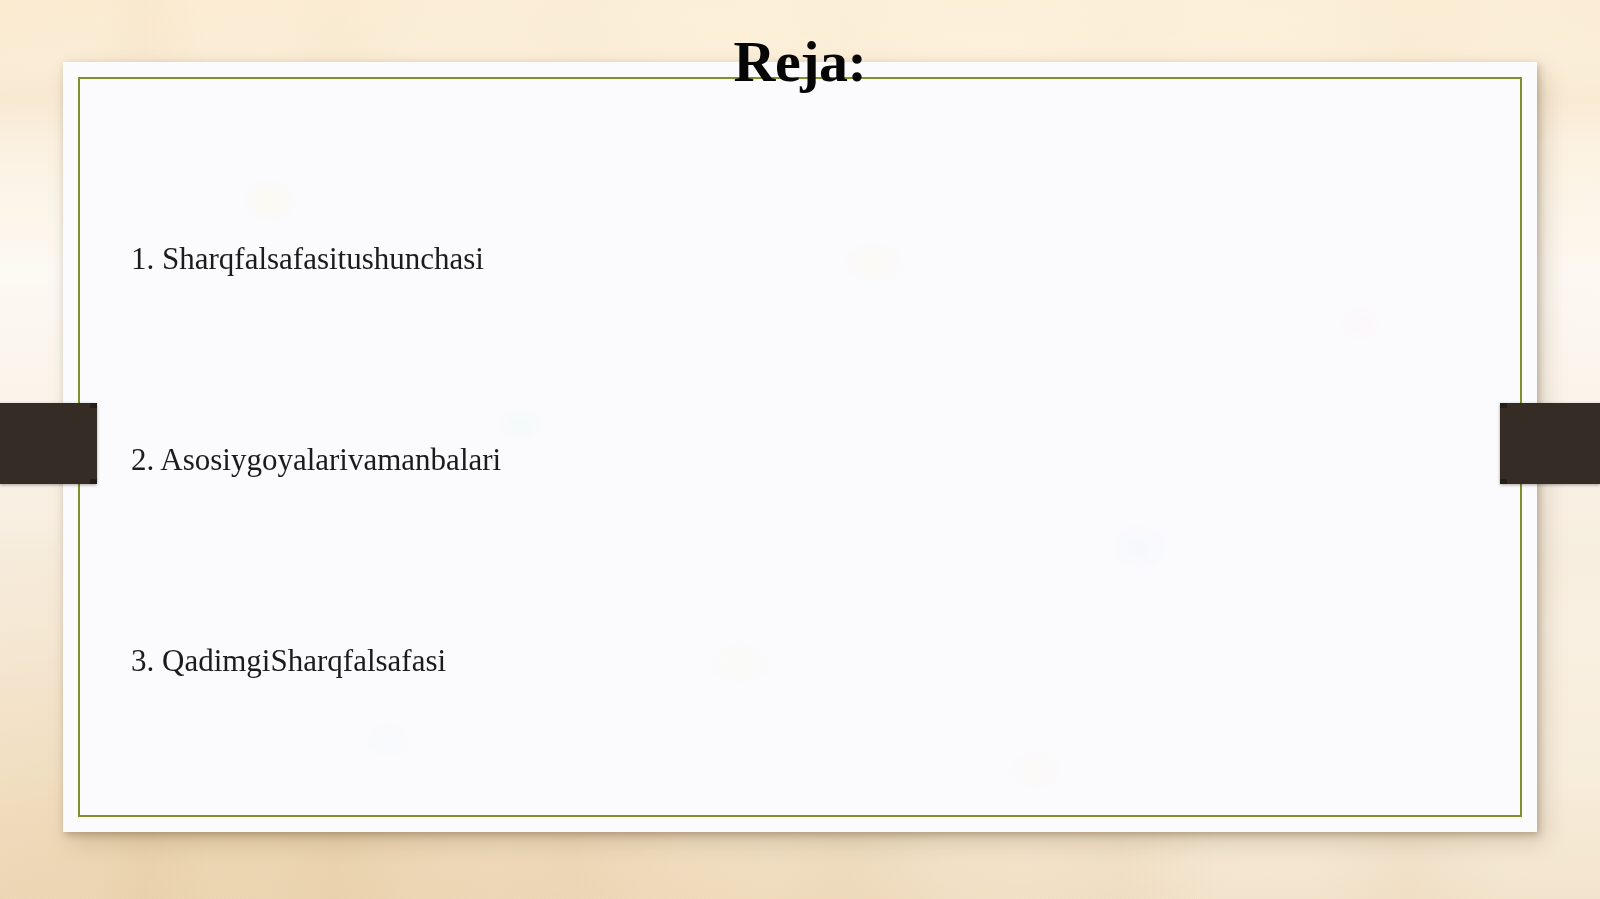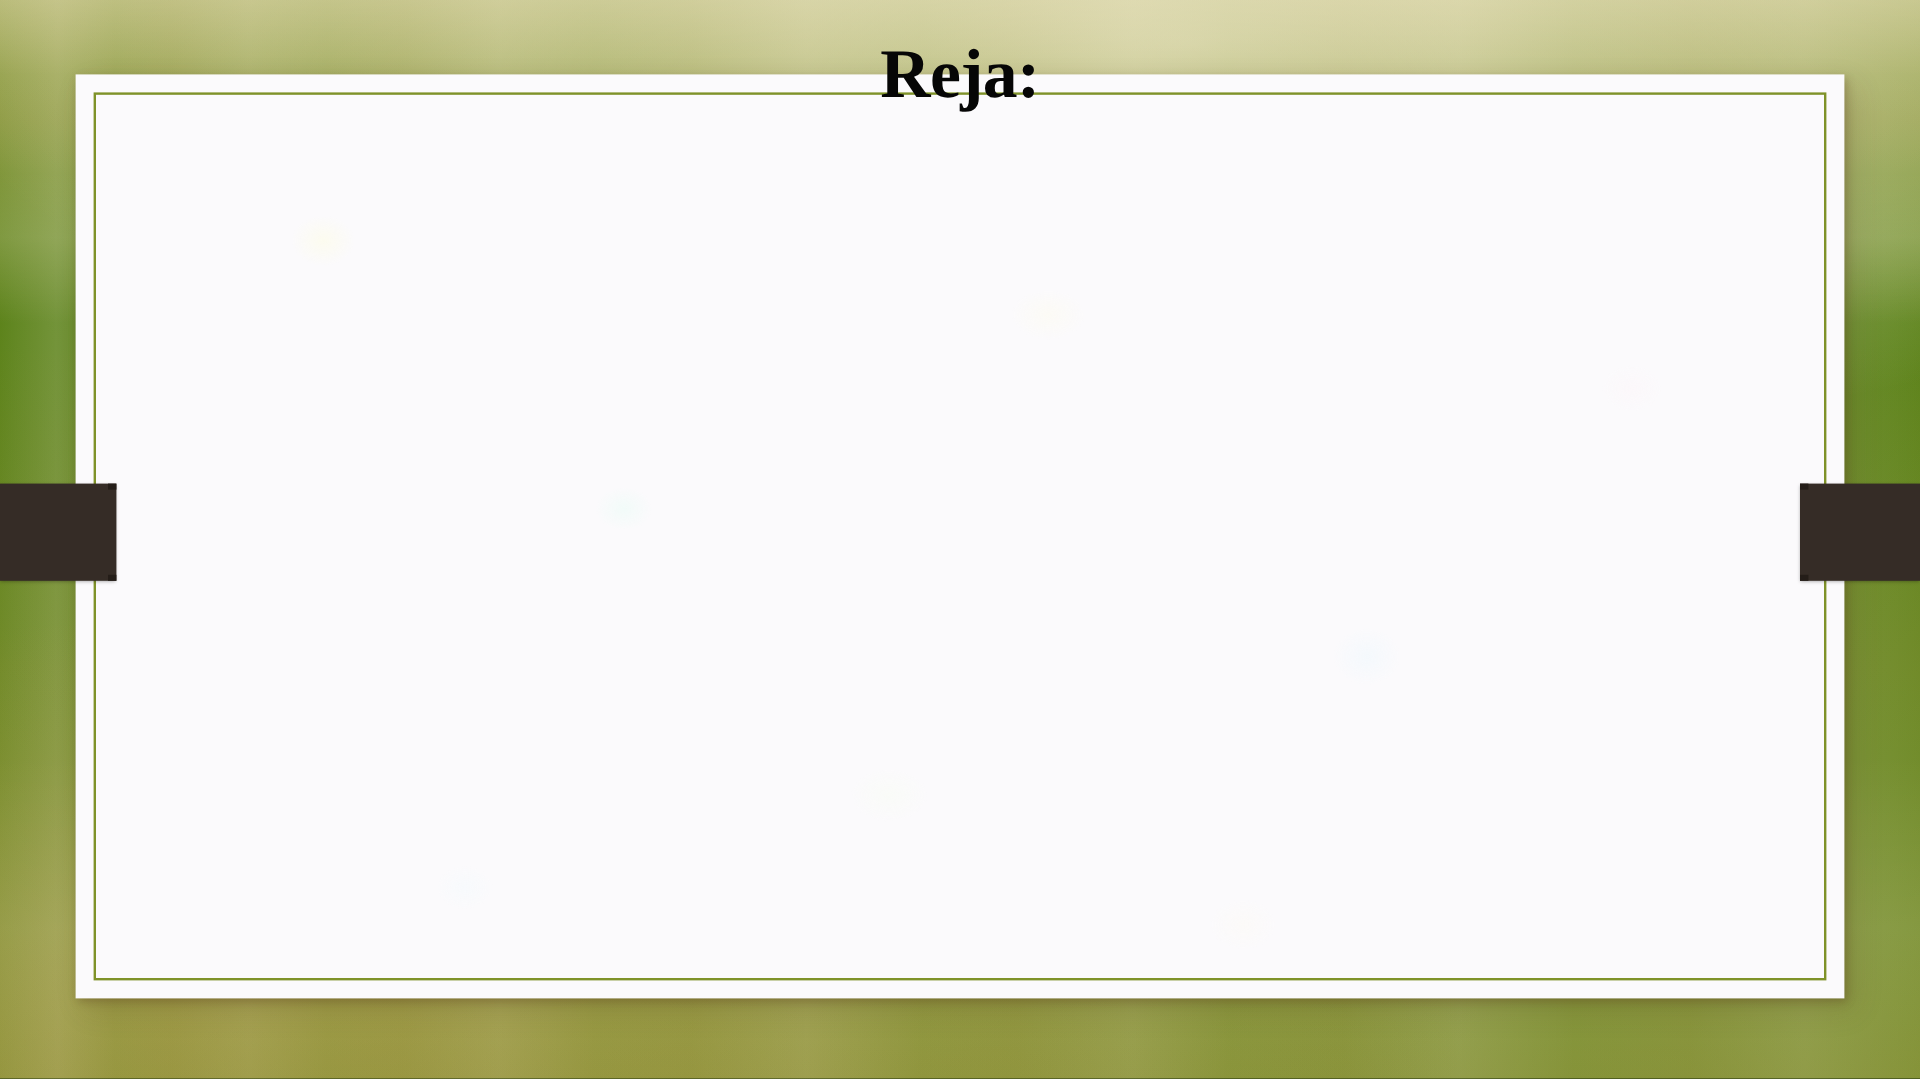--- a/index.html
+++ b/index.html
@@ -8,21 +8,21 @@
     padding: 0;
     background: #000;
   }
   #slide {
     position: relative;
     width: 1600px;
     height: 899px;
     overflow: hidden;
     font-family: "Liberation Serif", "DejaVu Serif", serif;
     
-    background-color: #4d7c0f;
+    background-color: #ffffff;
   }
 
   
   .bg-base {
     position: absolute;
     inset: 0;
     background:
       linear-gradient(90deg,
         rgba(255,255,255,0.00) 0%,
         rgba(255,255,255,0.14) 3%,
@@ -177,17 +177,22 @@
   <div class="bg-warm"></div>
   <div class="bg-bands"></div>
 
   <div id="card">
     <div id="card-noise"></div>
     <div id="card-border"></div>
   </div>
 
   <div id="title">Reja:</div>
 
+  <div id="list">
+    <div class="list-item">1. Sharqfalsafasitushunchasi</div>
+    <div class="list-item">2. Asosiygoyalarivamanbalari</div>
+    <div class="list-item">3. QadimgiSharqfalsafasi</div>
+  </div>
 
   <div class="edge-tab" id="edge-tab-left"></div>
   <div class="edge-tab" id="edge-tab-right"></div>
 
 </div>
 
 </body></html>

